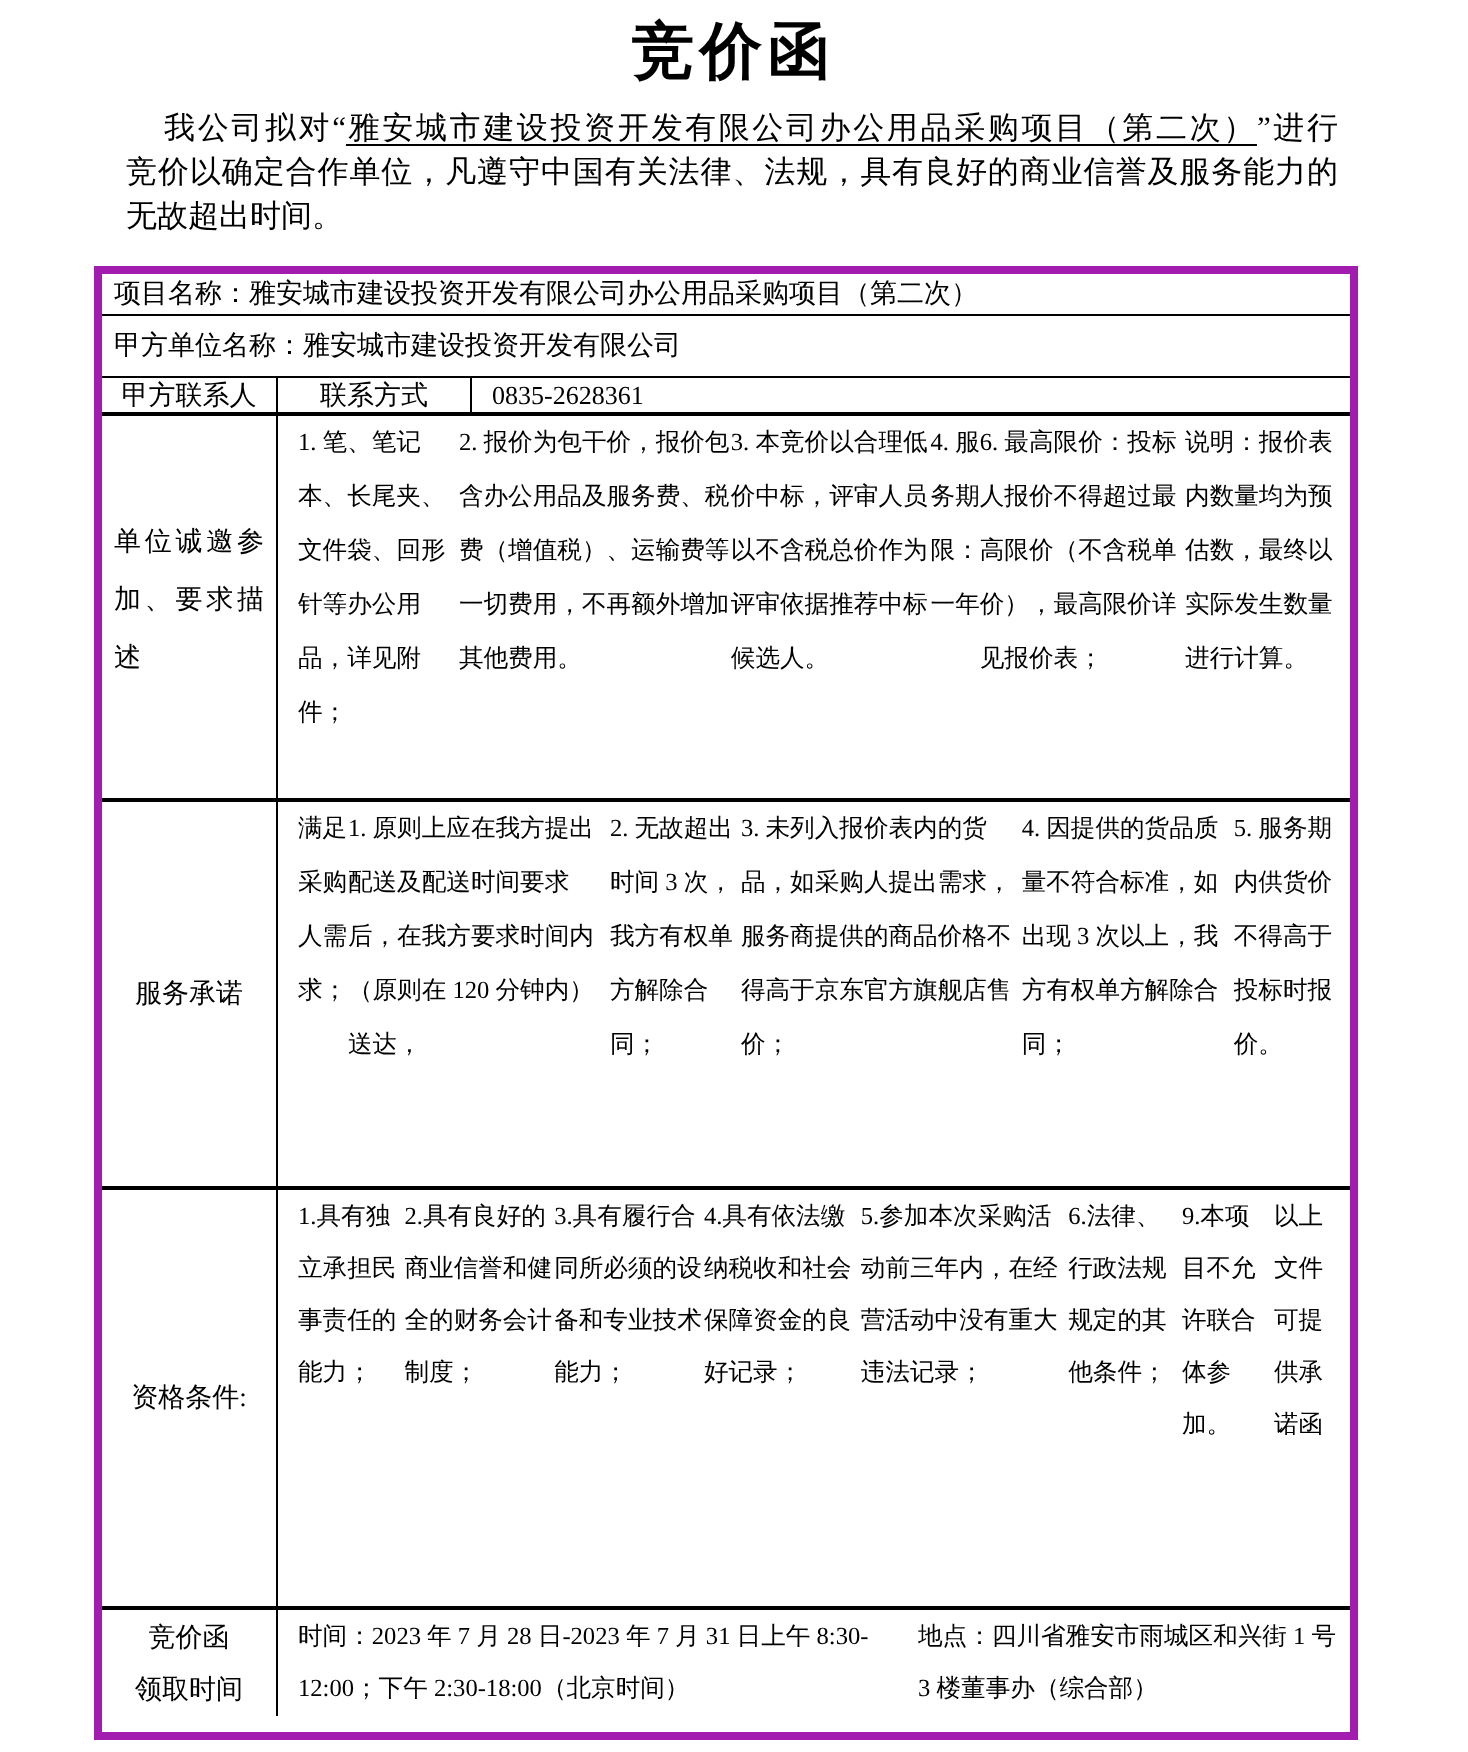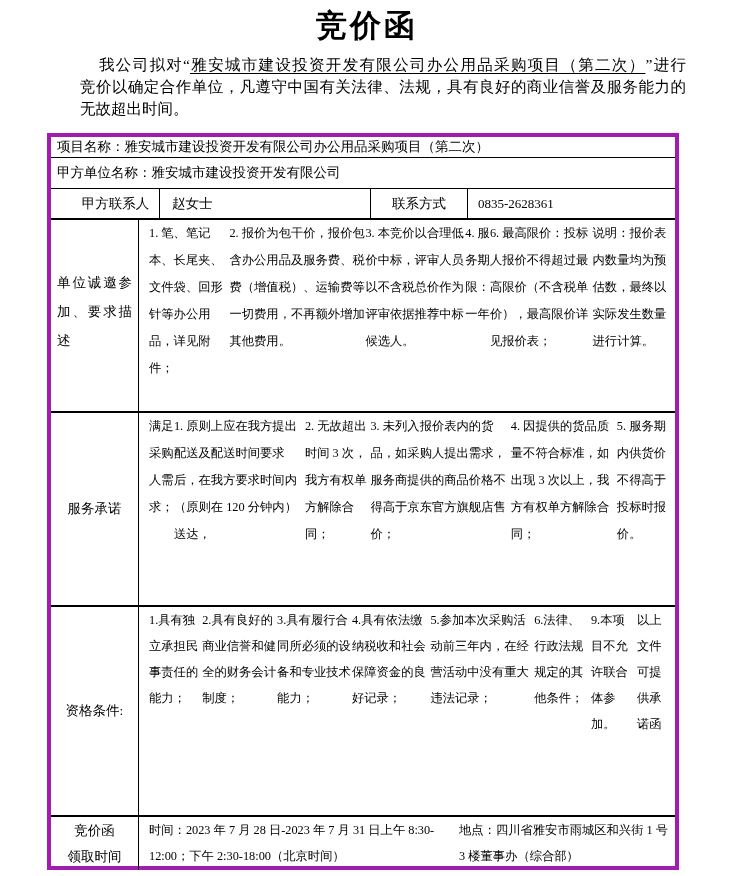--- a/index.html
+++ b/index.html
@@ -13,21 +13,21 @@
   }
   .title {
     margin-top: 5px;
     text-align: center;
     font-size: 31px;
     font-weight: bold;
     letter-spacing: 3px;
   }
   .intro {
     position: absolute;
-    left: 80px; top: 54px;
+    left: 63px; top: 54px;
     width: 606px;
     font-size: 15.5px;
     line-height: 22px;
   }
   .intro .line { text-align: justify; }
   .intro .fill { text-align-last: justify; }
   .intro .indent { text-indent: 19px; }
   .u { text-decoration: underline; text-underline-offset: 3px; }
 
   .btable {
@@ -35,21 +35,21 @@
     left: 47px; top: 133px;
     width: 632px; height: 737px;
     border: 4px solid #a21caf;
     font-size: 12.3px;
   }
   .tr { display: flex; width: 100%; overflow: hidden; }
   .tr.b1 { border-top: 1px solid #000; }
   .tr.b2 { border-top: 2px solid #000; }
   .h-r1 { height: 20px; }
   .h-r2 { height: 31px; }
-  .h-r3 { height: 30px; padding-left: 21px; }
+  .h-r3 { height: 18px; }
   .h-r4 { height: 193px; }
   .h-r5 { height: 194px; }
   .h-r6 { height: 210px; }
   .h-r7 { height: 55px; }
 
   .cell { overflow: hidden; }
   .full {
     width: 100%;
     display: flex; align-items: center;
     padding-left: 6px;
@@ -106,21 +106,20 @@
   <div class="tr h-r1">
     <div class="cell full">项目名称：雅安城市建设投资开发有限公司办公用品采购项目（第二次）</div>
   </div>
 
   <div class="tr b1 h-r2">
     <div class="cell full">甲方单位名称：雅安城市建设投资开发有限公司</div>
   </div>
 
   <div class="tr b1 h-r3">
     <div class="cell c-label">甲方联系人</div>
-    <div class="cell c-name">赵女士</div>
     <div class="cell c-method">联系方式</div>
     <div class="cell c-phone">0835-2628361</div>
   </div>
 
   <div class="tr b2 h-r4">
     <div class="cell label-col justify-label">单位诚邀参加、要求描述</div>
     <div class="cell content-col lh27">
       <div class="item">1. 笔、笔记本、长尾夹、文件袋、回形针等办公用品，详见附件；</div>
       <div class="item">2. 报价为包干价，报价包含办公用品及服务费、税费（增值税）、运输费等一切费用，不再额外增加其他费用。</div>
       <div class="item">3. 本竞价以合理低价中标，评审人员以不含税总价作为评审依据推荐中标候选人。</div>

